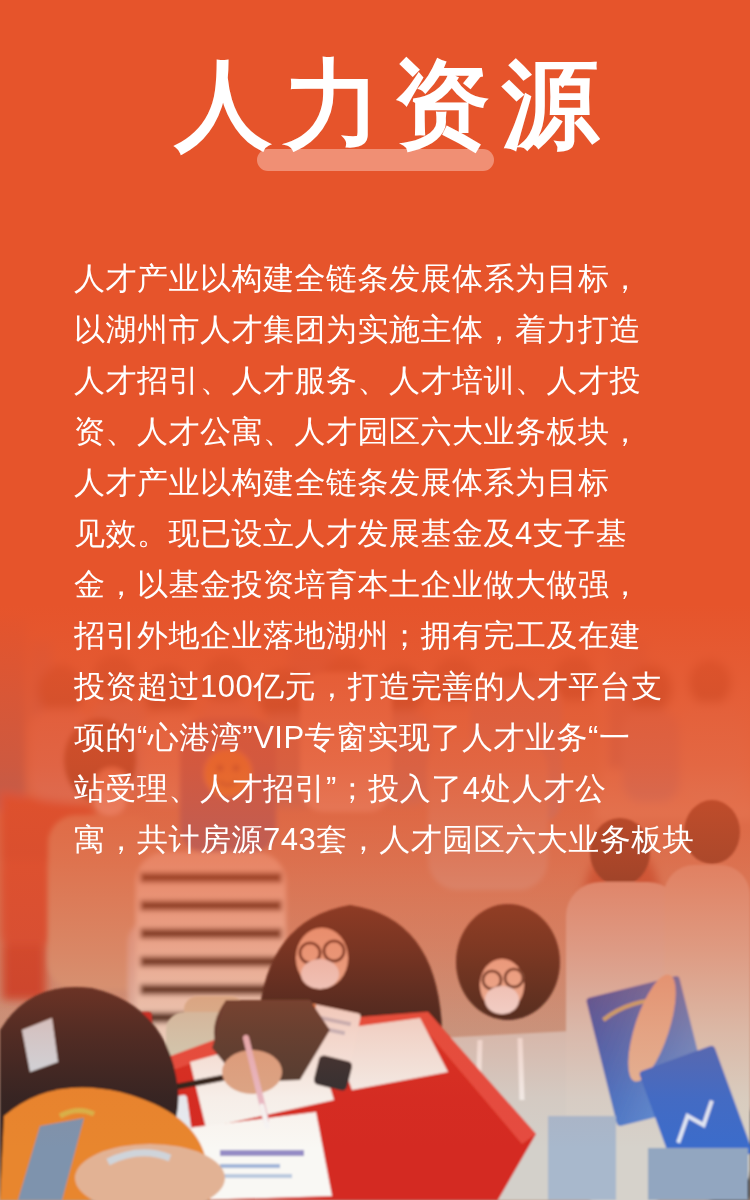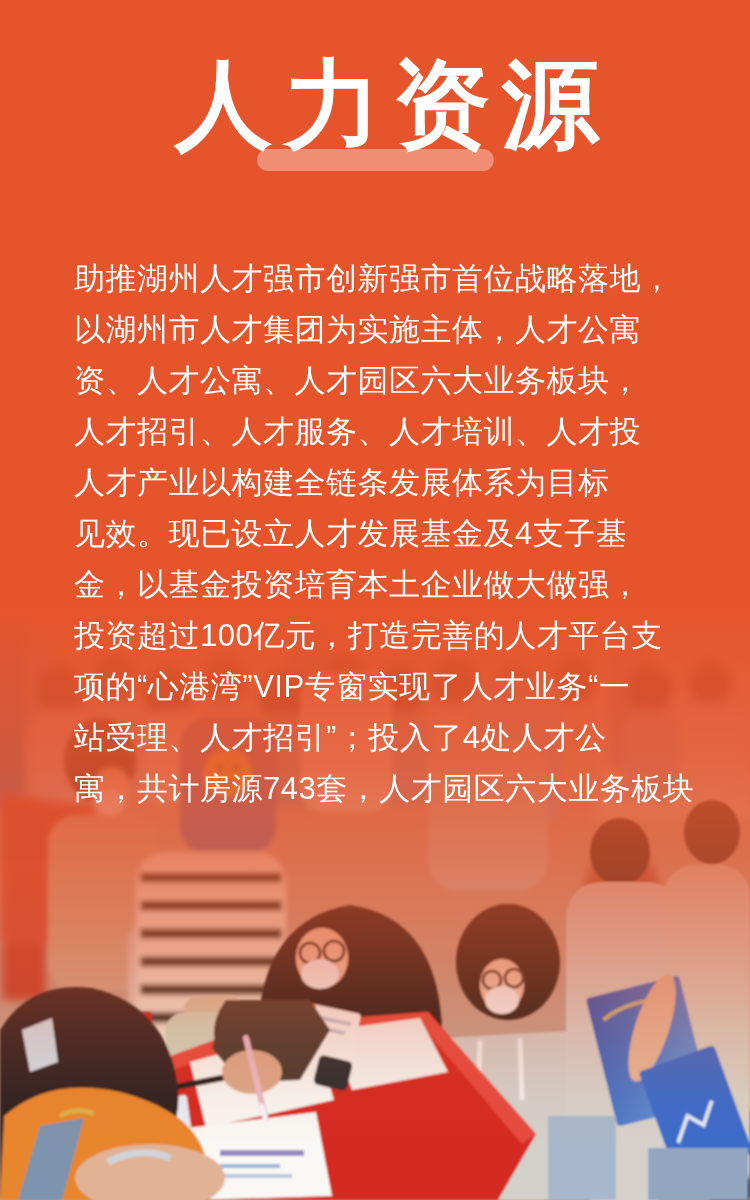--- a/index.html
+++ b/index.html
@@ -240,26 +240,27 @@
         <path d="M60 556 q18 -10 34 -2" stroke="#d8b24a" stroke-width="5" fill="none"></path>
         <ellipse cx="150" cy="618" rx="75" ry="34" fill="#e2b294"></ellipse>
         <path d="M108 602 q32 -16 62 -4" stroke="#cfd4da" stroke-width="7" fill="none"></path>
       </g>
     </svg>
   </div>
 
   <div class="photo-overlay"></div>
 
   <div class="body-text">
-    <div class="line">助推湖州人才强市创新强市首位战略落地，</div>
-    <div class="line">以湖州市人才集团为实施主体，人才公寓</div>
+    <div class="line">人才产业以构建全链条发展体系为目标，</div>
+    <div class="line">以湖州市人才集团为实施主体，着力打造</div>
+    <div class="line">人才招引、人才服务、人才培训、人才投</div>
     <div class="line">资、人才公寓、人才园区六大业务板块，</div>
-    <div class="line">人才招引、人才服务、人才培训、人才投</div>
     <div class="line">人才产业以构建全链条发展体系为目标</div>
     <div class="line">见效。现已设立人才发展基金及4支子基</div>
     <div class="line">金，以基金投资培育本土企业做大做强，</div>
+    <div class="line">招引外地企业落地湖州；拥有完工及在建</div>
     <div class="line">投资超过100亿元，打造完善的人才平台支</div>
     <div class="line">项的“心港湾”VIP专窗实现了人才业务“一</div>
     <div class="line">站受理、人才招引”；投入了4处人才公</div>
     <div class="line">寓，共计房源743套，人才园区六大业务板块</div>
   </div>
 
 </div>
 
 </body></html>

